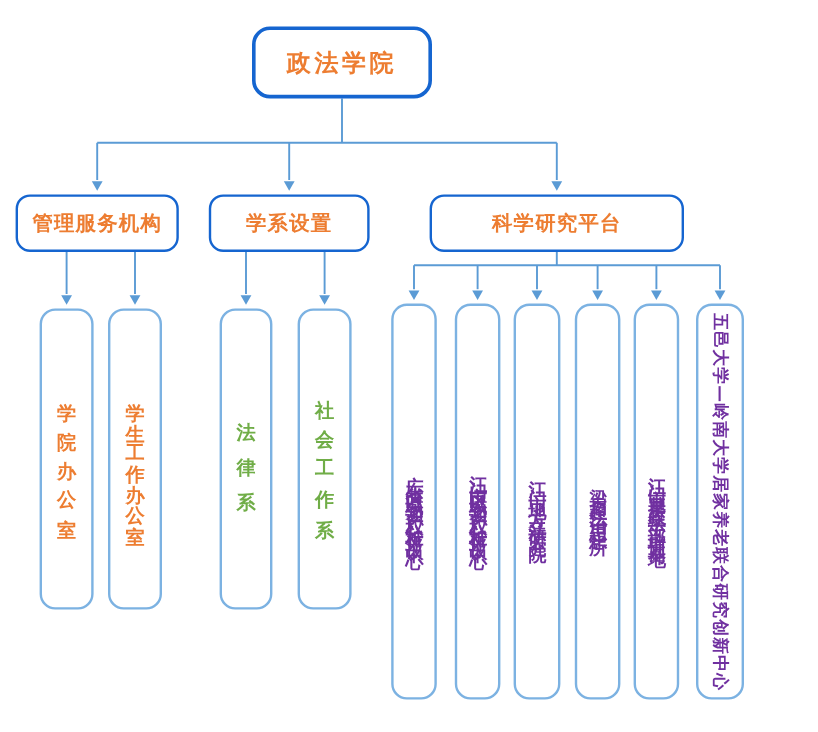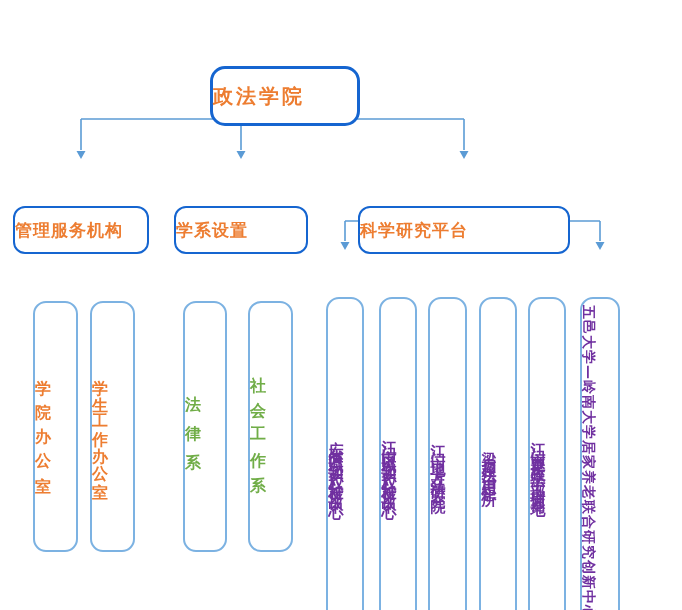--- a/index.html
+++ b/index.html
@@ -24,24 +24,23 @@
     pointer-events:none;z-index:0;
   }
   .connector-layer line, .connector-layer path.cline{
     stroke:var(--connector);stroke-width:1.6;fill:none;
   }
   .connector-layer path.ahead{fill:var(--connector);stroke:none;}
   .node{
     position:absolute;
     box-sizing:border-box;
     background:var(--background);
-    display:flex;align-items:center;justify-content:flex-start;
+    display:flex;align-items:center;justify-content:center;
     z-index:1;
     text-align:center;
-    margin-top:44px;
   }
   .hnode{
     border:3px solid var(--strong_blue);
     border-radius:15px;
     font-weight:bold;
     color:var(--orange);
   }
   .root-node{font-size:20px;letter-spacing:3px;}
   .branch-node{font-size:17px;letter-spacing:1px;border-width:2.5px;border-radius:12px;font-family:Liberation Mono, monospace;}
   .vnode{

